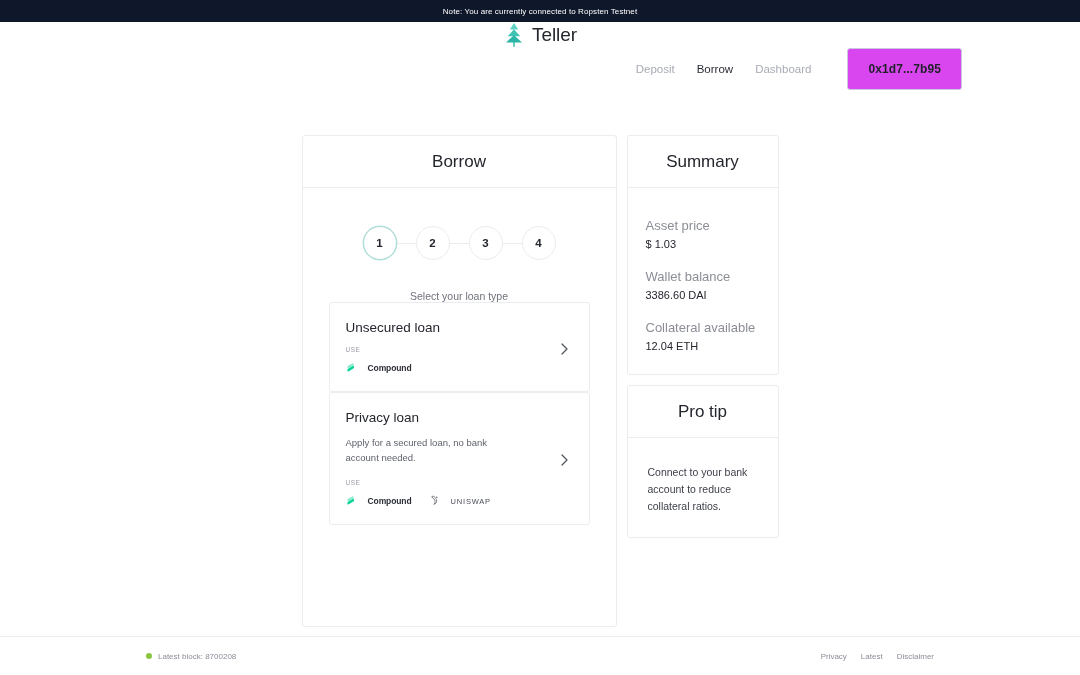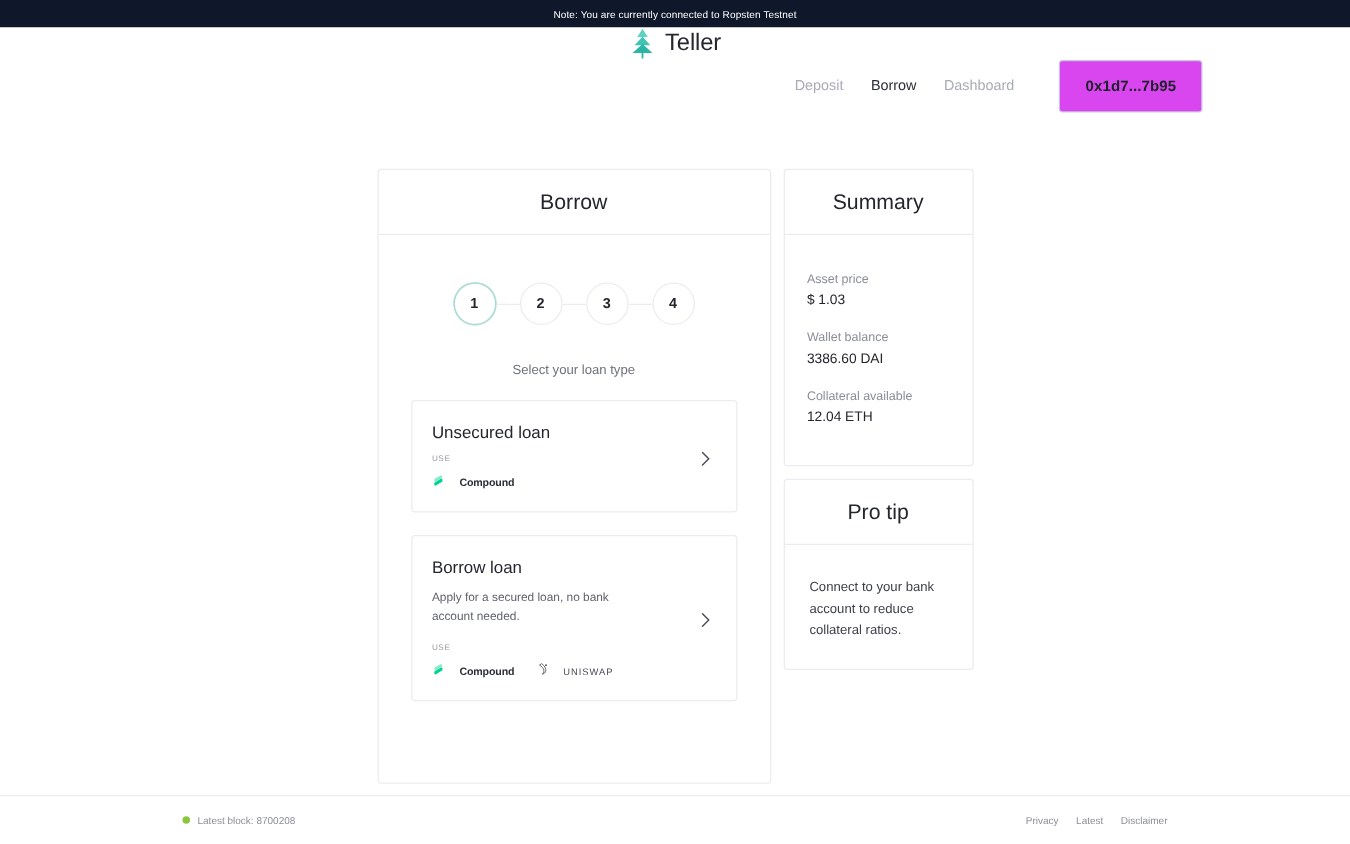--- a/index.html
+++ b/index.html
@@ -158,21 +158,20 @@
     background: #ececee;
   }
 
   .step-caption {
     margin-top: 30px;
     font-size: 10.5px;
     color: #6f727c;
   }
 
   .loan-option {
-    margin-top: 18px;
     width: 100%;
     border: 1px solid #ececf0;
     border-radius: 3px;
     padding: 17px 16px 14px;
     display: flex;
     align-items: center;
     cursor: pointer;
     background: #ffffff;
   }
   .loan-option-main { flex: 1; }
@@ -230,21 +229,21 @@
     display: flex;
     flex-direction: column;
     gap: 10px;
     width: 152px;
   }
   .summary-card { min-height: 238px; }
   .summary-body { padding: 30px 18px 22px; }
   .sum-row { margin-bottom: 19px; }
   .sum-row:last-child { margin-bottom: 0; }
   .sum-label {
-    font-size: 10px;
+    font-size: 13px;
     color: #8b8e97;
     margin-bottom: 5px;
   }
   .sum-value {
     font-size: 11px;
     font-weight: 400;
     color: #24262d;
   }
 
   .tip-card { min-height: 148px; }
@@ -367,21 +366,21 @@
         </div>
         <div class="chev">
           <svg width="7" height="12" viewBox="0 0 7 12" xmlns="http://www.w3.org/2000/svg">
             <polyline points="1,1 6,6 1,11" fill="none" stroke="#4d5059" stroke-width="1.2" stroke-linecap="round" stroke-linejoin="round"></polyline>
           </svg>
         </div>
       </div>
 
       <div class="loan-option">
         <div class="loan-option-main">
-          <div class="loan-title">Borrow loan</div>
+          <div class="loan-title">Privacy loan</div>
           <div class="loan-desc">Apply for a secured loan, no bank account needed.</div>
           <div class="use-label">USE</div>
           <div class="protocols">
             <div class="protocol">
               <span>
                 <svg width="11" height="11" viewBox="0 0 16 16" xmlns="http://www.w3.org/2000/svg">
                   <path d="M2.6 10.2 L9.6 5.9 a1.3 1.3 0 0 1 2 1.1 v1.4 a1 1 0 0 1-.5.85 L4.1 13.6 a1.3 1.3 0 0 1-2-1.1 v-1.4 a1 1 0 0 1 .5-.9 z" fill="#00d395"></path>
                   <path d="M2.6 5.9 L9.3 2.1 a1.25 1.25 0 0 1 1.9 1.1 v1.2 a.9.9 0 0 1-.45.8 L4.05 9.1 a1.25 1.25 0 0 1-1.9-1.05 V6.75 a.95.95 0 0 1 .45-.85 z" fill="#70e7c3" opacity="0.85"></path>
                 </svg>
               </span>

